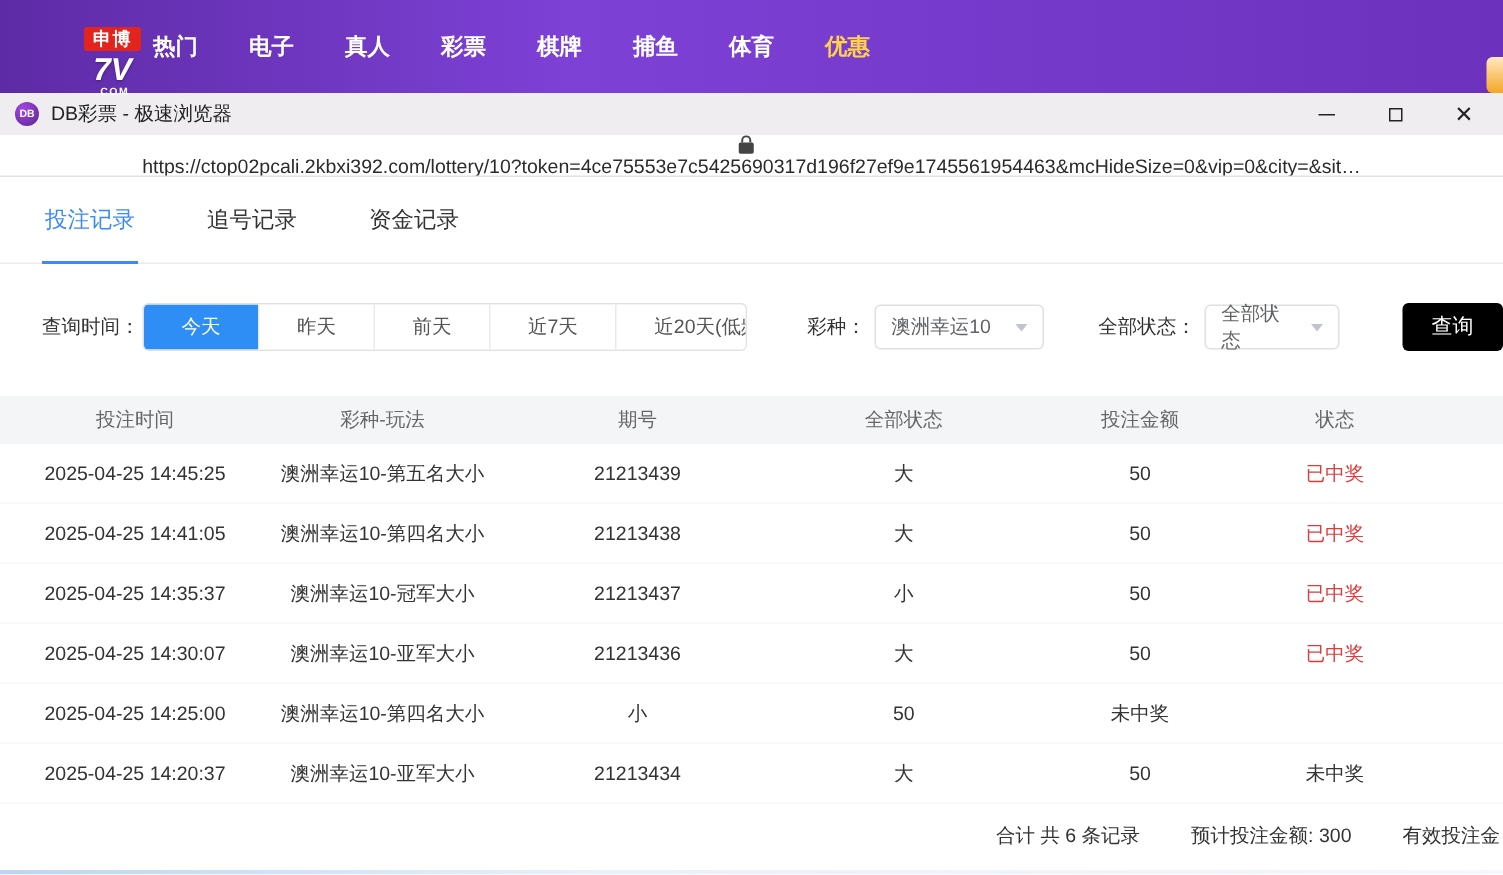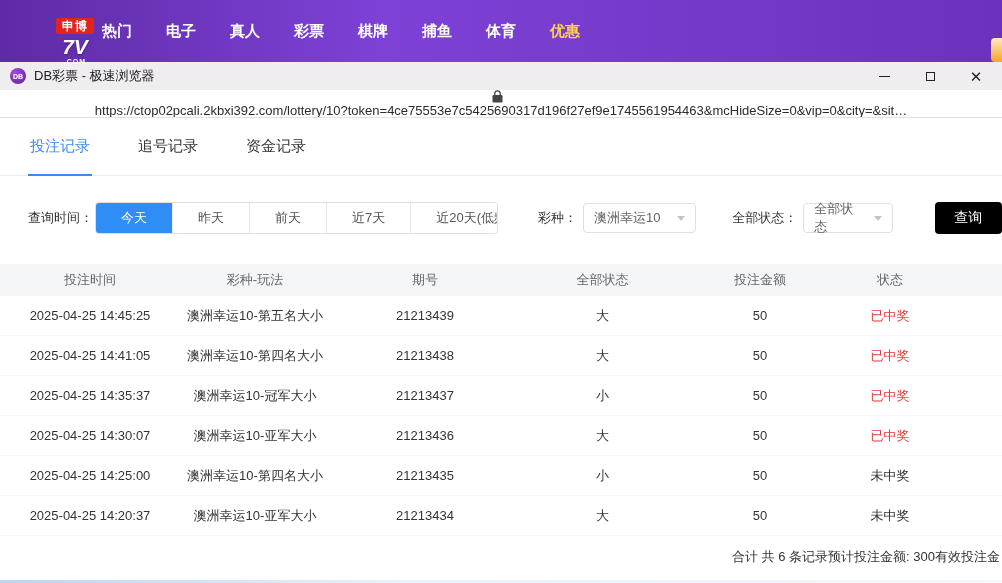--- a/index.html
+++ b/index.html
@@ -59,21 +59,21 @@
                font-size:14px; cursor:pointer; font-family:inherit; }
 
   
   .bet-table { margin-top:30px; font-size:13px; }
   .thead, .tr { display:grid; grid-template-columns:180px 150px 190px 165px 150px 110px; align-items:center; text-align:center; }
   .thead { height:32px; background:#f4f5f7; color:#666; }
   .tr { height:40px; color:#333; border-bottom:1px solid #f7f7f7; }
   .td.status.won { color:#e03b3b;font-family:Liberation Mono, monospace; }
 
   
-  .summary { display:flex; justify-content:flex-end; align-items:center; margin-top:12px;
+  .summary { display:flex; justify-content:flex-end; align-items:center; gap:34px; margin-top:12px;
              font-size:13px; color:#333; white-space:nowrap; padding-right:2px; overflow:hidden; }
   .bottom-strip { position:absolute; left:0; bottom:0; width:100%; height:3px;
                   background:linear-gradient(90deg,#bcd5f0,#e9f1fa 40%,#f4f7fb); }
 </style>
 </head>
 <body>
 
 <div class="topnav">
   <div class="logo">
     <span class="logo-badge">申博</span>
@@ -183,21 +183,20 @@
     <span class="td">2025-04-25 14:30:07</span>
     <span class="td">澳洲幸运10-亚军大小</span>
     <span class="td">21213436</span>
     <span class="td">大</span>
     <span class="td">50</span>
     <span class="td status won">已中奖</span>
   </div>
   <div class="tr">
     <span class="td">2025-04-25 14:25:00</span>
     <span class="td">澳洲幸运10-第四名大小</span>
-    <span class="td">21213435</span>
     <span class="td">小</span>
     <span class="td">50</span>
     <span class="td status">未中奖</span>
   </div>
   <div class="tr">
     <span class="td">2025-04-25 14:20:37</span>
     <span class="td">澳洲幸运10-亚军大小</span>
     <span class="td">21213434</span>
     <span class="td">大</span>
     <span class="td">50</span>

